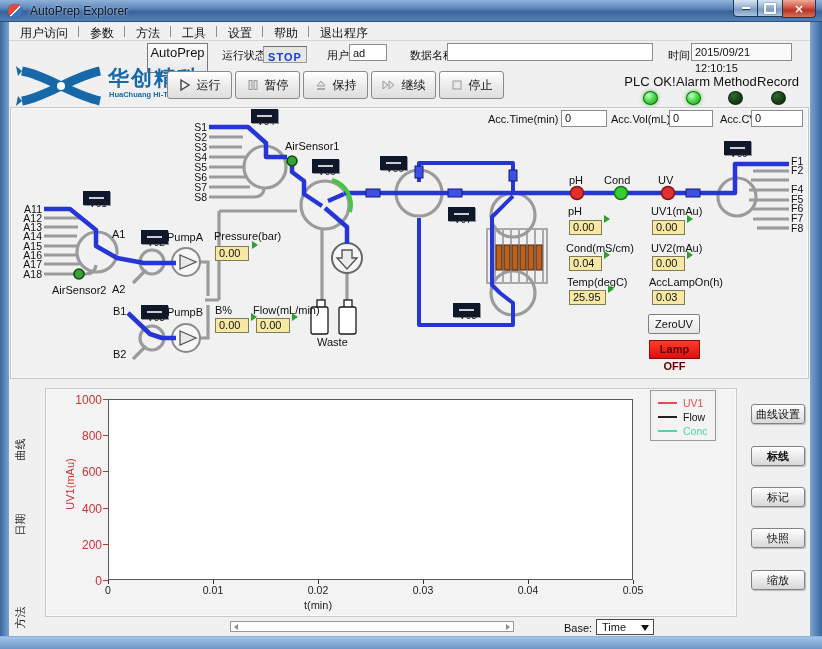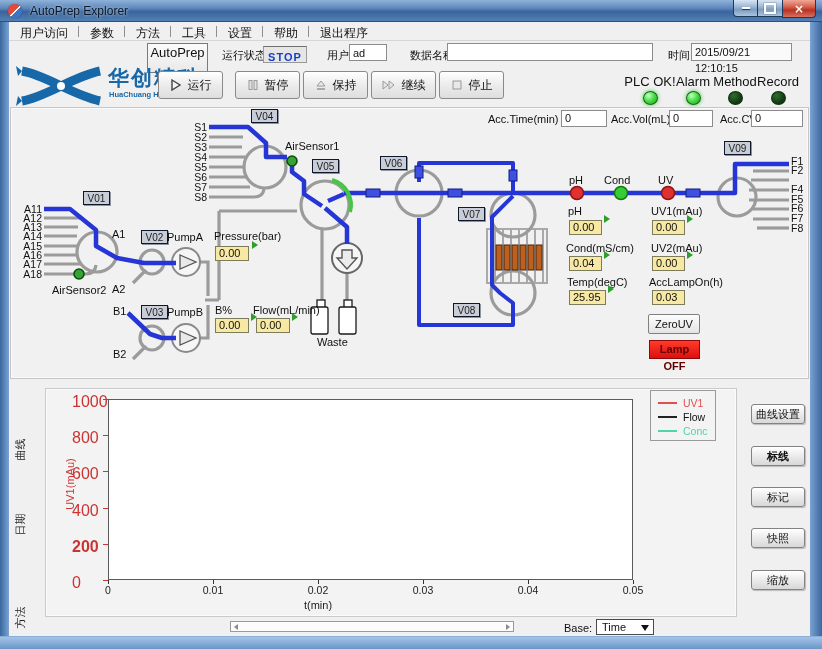--- a/index.html
+++ b/index.html
@@ -33,29 +33,29 @@
   .brand-cn{position:absolute;left:108px;top:64px;font-size:21px;font-weight:bold;color:#1768a8;letter-spacing:2px;}
   .brand-en{position:absolute;left:109px;top:90px;font-size:7.5px;color:#1768a8;font-weight:bold;}
   .tbtn{position:absolute;width:65px;height:28px;border:1px solid #8a8a8a;border-radius:3px;background:linear-gradient(180deg,#ffffff,#ececec 50%,#dedede);box-shadow:inset 0 1px 0 #fff;display:flex;align-items:center;justify-content:center;gap:6px;font-size:12px;color:#111;box-sizing:border-box;}
   .ledgrp{position:absolute;width:56px;text-align:center;}
   .ledgrp .cap{font-size:13px;color:#111;}
   .led{width:15px;height:14px;border-radius:50%;margin:2px auto 0;}
   .led.on{background:radial-gradient(circle at 35% 30%,#c6ffc6,#4ae04a 45%,#1f9e1f);border:1px solid #156015;box-shadow:0 0 4px #44cc44;box-sizing:border-box;}
   .led.off{background:radial-gradient(circle at 35% 30%,#2f6e2f,#123812 65%);border:1px solid #0c2c0c;box-sizing:border-box;}
   
   .diagram{position:absolute;left:10px;top:107px;width:799px;height:272px;background:#f1f1f1;border:1px solid #c6c6c6;box-shadow:inset 0 0 0 1px #fafafa;box-sizing:border-box;}
-  .vchip{position:absolute;width:27px;height:14px;background:#c9cdd7;border:1px solid #0f172a;font:10px/13px "Liberation Sans","DejaVu Sans",sans-serif;color:#1c1c1c;text-align:center;box-shadow:1px 1px 0 #8d93a0;box-sizing:border-box;}
+  .vchip{position:absolute;width:27px;height:14px;background:#c9cdd7;border:6px solid #0f172a;font:10px/13px "Liberation Sans","DejaVu Sans",sans-serif;color:#1c1c1c;text-align:center;box-shadow:1px 1px 0 #8d93a0;box-sizing:border-box;}
   .yv{position:absolute;background:#f7e9a4;border:1px solid #7c7c5a;font:11px/13px "Liberation Sans","DejaVu Sans",sans-serif;color:#111;padding:0 0 0 3px;box-sizing:border-box;}
   .garr{position:absolute;width:0;height:0;border-left:6px solid #2e9e2e;border-top:4px solid transparent;border-bottom:4px solid transparent;}
   .ubtn{position:absolute;border:1px solid #808080;border-radius:2px;background:linear-gradient(180deg,#fdfdfd,#e4e4e4);font:11px/18px "Liberation Sans","DejaVu Sans",sans-serif;color:#111;text-align:center;box-sizing:border-box;}
   .lamp{position:absolute;left:649px;top:340px;width:51px;height:19px;background:linear-gradient(180deg,#ff3b2a,#dd0f0f);border:1px solid #8e0a0a;color:#5d0000;font:bold 11px/17px "Liberation Sans","DejaVu Sans",sans-serif;text-align:center;box-sizing:border-box;}
   
   .chartpanel{position:absolute;left:45px;top:388px;width:692px;height:229px;background:#f3f3f3;border:1px solid #c9c9c9;box-shadow:inset 0 0 0 1px #fbfbfb;box-sizing:border-box;}
   .plot{position:absolute;left:108px;top:399px;width:525px;height:181px;background:#ffffff;border:1px solid #5a5a5a;box-sizing:border-box;}
-  .ytick{position:absolute;left:72px;width:30px;text-align:left;font-size:16px;color:#cc3333;}
+  .ytick{position:absolute;left:72px;width:30px;text-align:right;font-size:12px;color:#cc3333;}
   .ytick::after{content:"";position:absolute;right:-6px;top:6px;width:5px;height:1px;background:#cc3333;}
   .xtick{position:absolute;width:40px;text-align:center;font-size:10.5px;color:#222;top:584px;}
   .xtick::before{content:"";position:absolute;left:50%;top:-4px;width:1px;height:4px;background:#333;}
   .ylab{position:absolute;left:20px;top:478px;width:100px;text-align:center;font-size:11px;color:#cc3333;transform:rotate(-90deg);}
   .xlab{position:absolute;left:288px;top:599px;width:60px;text-align:center;font-size:11px;color:#222;}
   .legend{position:absolute;left:650px;top:390px;width:66px;height:51px;border:1px solid #9a9a9a;background:#f3f3f3;padding:5px 0 0 7px;box-sizing:border-box;}
   .lrow{display:flex;align-items:center;height:14px;gap:6px;font-size:10.5px;}
   .sw{width:19px;height:0;border-top:2px solid #000;}
   .cbtn{position:absolute;left:751px;width:54px;height:20px;border:1px solid #828282;border-radius:3px;background:linear-gradient(180deg,#ffffff,#e9e9e9 55%,#d8d8d8);box-shadow:inset 0 1px 0 #fff,1px 1px 1px #bbb;font:11px/18px "Liberation Sans","DejaVu Sans",sans-serif;color:#111;text-align:center;box-sizing:border-box;}
   .sidetab{position:absolute;left:0;width:40px;text-align:center;font-size:11px;color:#222;transform:rotate(-90deg);}
@@ -112,21 +112,21 @@
 <svg class="abs" style="left:14px;top:64px;" width="92" height="42" viewBox="0 0 92 42">
   <path d="M8,7 C32,11 58,31 86,37" stroke="#1768a8" stroke-width="9" fill="none"></path>
   <path d="M8,37 C32,33 58,13 86,7" stroke="#1768a8" stroke-width="9" fill="none"></path>
   <path d="M8,7 L2,2 L4,12 Z" fill="#1768a8"></path>
   <path d="M8,37 L2,42 L4,32 Z" fill="#1768a8"></path>
   <circle cx="47" cy="22" r="4" fill="#ffffff"></circle>
 </svg>
 <div class="brand-cn">华创精科</div>
 <div class="brand-en">HuaChuang Hi-Tech.Co.Ltd.</div>
 
-<div class="tbtn" style="left:158px;top:71px;">
+<div class="tbtn" style="left:167px;top:71px;">
   <svg width="12" height="12" viewBox="0 0 12 12">
       <path d="M2,1 L10,6 L2,11 Z" fill="#f5f5f5" stroke="#444" stroke-width="1.4"></path>
     </svg>
   <span>运行</span>
 </div>
 <div class="tbtn" style="left:235px;top:71px;">
   <svg width="12" height="12" viewBox="0 0 12 12">
       <rect x="2" y="1.5" width="3" height="9" fill="#e2e2e2" stroke="#9a9a9a"></rect>
       <rect x="7" y="1.5" width="3" height="9" fill="#e2e2e2" stroke="#9a9a9a"></rect>
     </svg>
@@ -285,21 +285,21 @@
 
   <path d="M332,180 A26,26 0 0 1 350,212" stroke="#44c844" stroke-width="4" fill="none"></path>
 </svg>
 
 <div class="vchip" style="left:83px;top:191px;">V01</div>
 <div class="vchip" style="left:141px;top:230px;">V02</div>
 <div class="vchip" style="left:141px;top:305px;">V03</div>
 <div class="vchip" style="left:251px;top:109px;">V04</div>
 <div class="vchip" style="left:312px;top:159px;">V05</div>
 <div class="vchip" style="left:380px;top:156px;">V06</div>
-<div class="vchip" style="left:458px;top:207px;">V07</div>
+<div class="vchip" style="left:448px;top:207px;">V07</div>
 <div class="vchip" style="left:453px;top:288px;margin-top:15px;">V08</div>
 <div class="vchip" style="left:724px;top:141px;">V09</div>
 
 <div class="lbl sm" style="left:16px;top:203px;width:26px;text-align:right;">A11</div>
 <div class="lbl sm" style="left:16px;top:212px;width:26px;text-align:right;">A12</div>
 <div class="lbl sm" style="left:16px;top:221px;width:26px;text-align:right;">A13</div>
 <div class="lbl sm" style="left:16px;top:230px;width:26px;text-align:right;">A14</div>
 <div class="lbl sm" style="left:16px;top:240px;width:26px;text-align:right;">A15</div>
 <div class="lbl sm" style="left:16px;top:249px;width:26px;text-align:right;">A16</div>
 <div class="lbl sm" style="left:16px;top:258px;width:26px;text-align:right;">A17</div>
@@ -374,21 +374,21 @@
 <div class="ubtn" style="left:648px;top:314px;width:52px;height:20px;">ZeroUV</div>
 <div class="lamp">Lamp OFF</div>
 
 <div class="chartpanel"></div>
 <div class="plot"></div>
 <div class="ylab">UV1(mAu)</div>
 <div class="ytick" style="top:393px;">1000</div>
 <div class="ytick" style="top:429px;">800</div>
 <div class="ytick" style="top:465px;">600</div>
 <div class="ytick" style="top:502px;">400</div>
-<div class="ytick" style="top:538px;font-weight:bold;">200</div>
+<div class="ytick" style="top:538px;">200</div>
 <div class="ytick" style="top:574px;">0</div>
 <div class="xtick" style="left:88px;">0</div>
 <div class="xtick" style="left:193px;">0.01</div>
 <div class="xtick" style="left:298px;">0.02</div>
 <div class="xtick" style="left:403px;">0.03</div>
 <div class="xtick" style="left:508px;">0.04</div>
 <div class="xtick" style="left:613px;">0.05</div>
 <div class="xlab">t(min)</div>
 
 <div class="legend">

